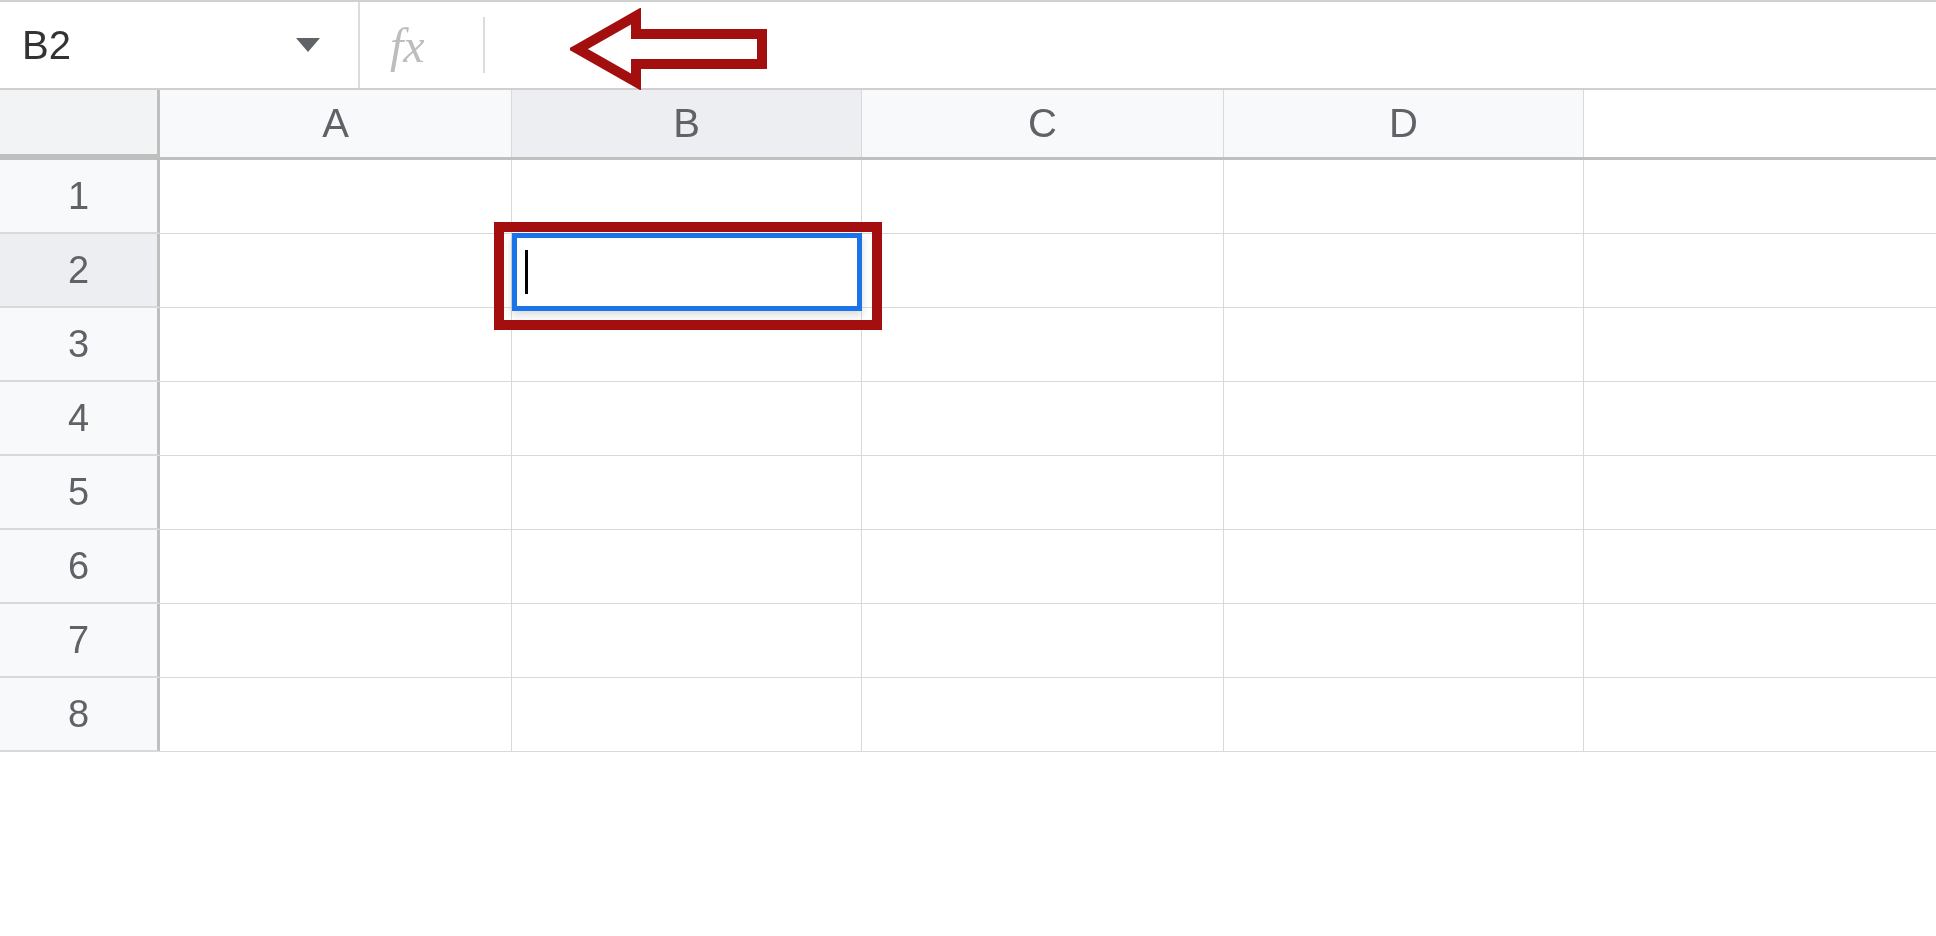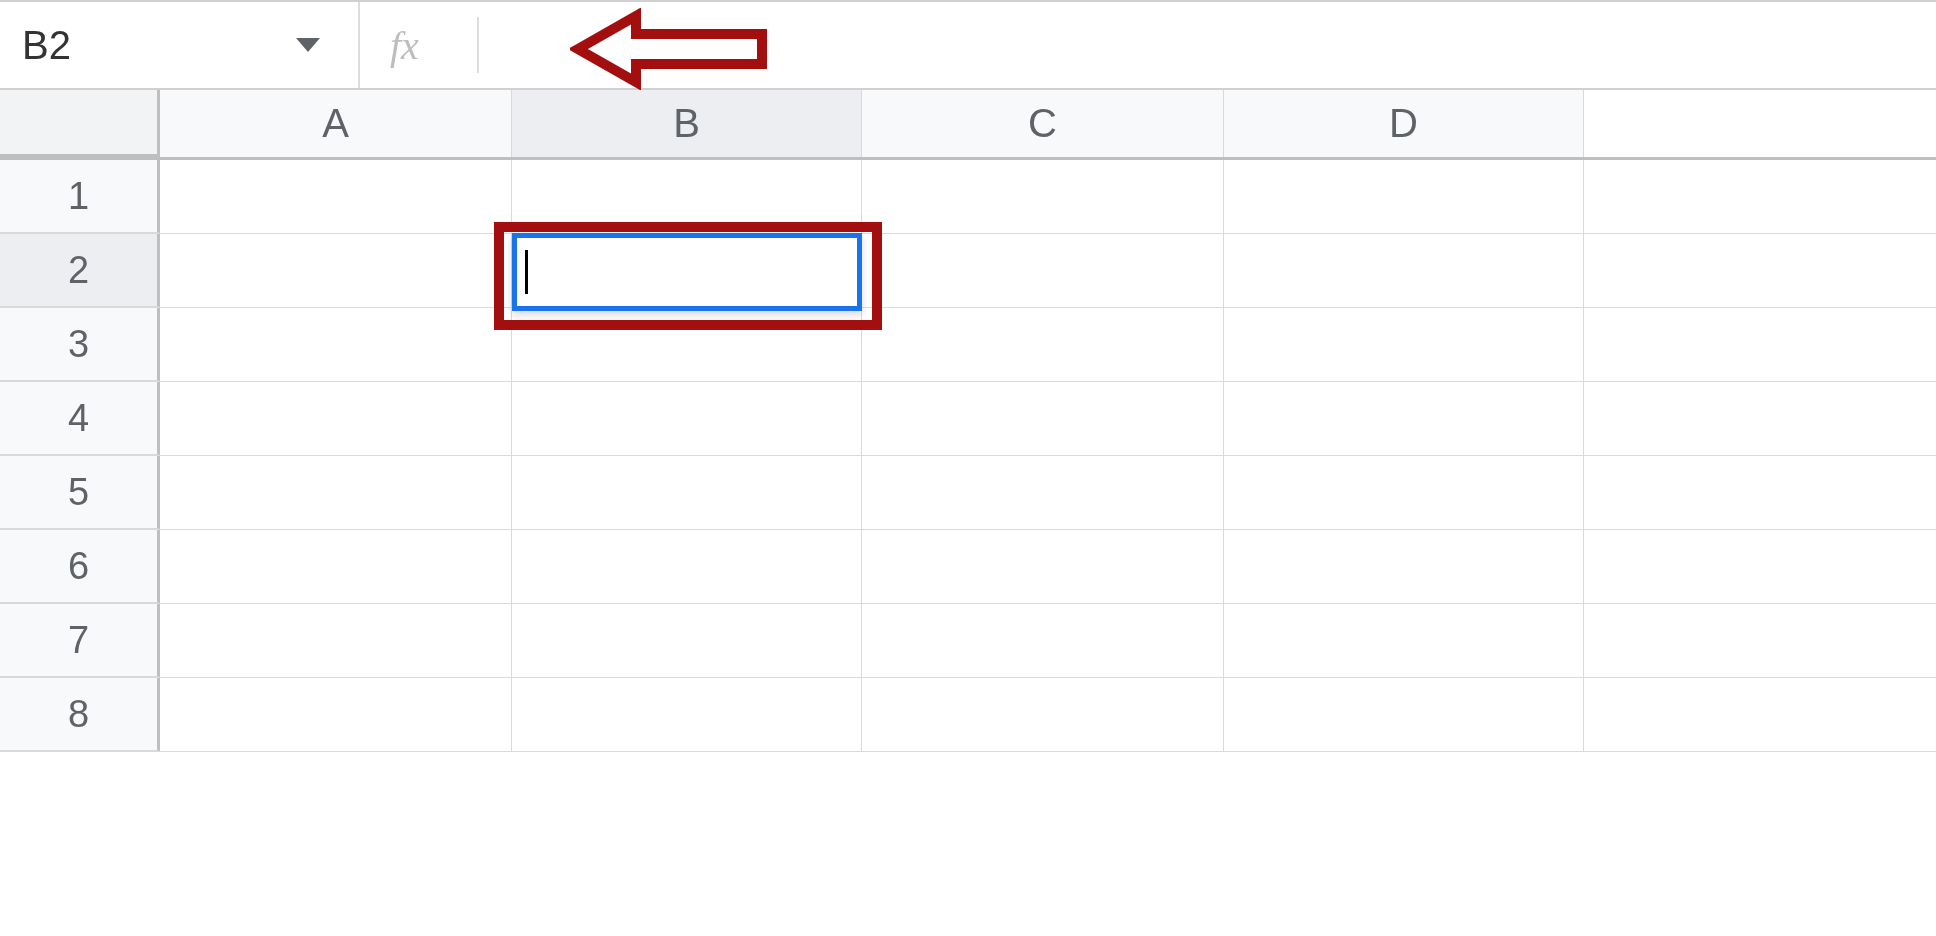--- a/index.html
+++ b/index.html
@@ -43,21 +43,21 @@
 }
 .fx-area {
   display: flex;
   align-items: center;
   height: 100%;
   padding-left: 30px;
 }
 .fx-label {
   font-family: "Times New Roman", serif;
   font-style: italic;
-  font-size: 40px;
+  font-size: 48px;
   color: #bdbdbd;
 }
 .fx-divider {
   width: 2px;
   height: 56px;
   background: #dcdcdc;
   margin-left: 58px;
 }
 
 

